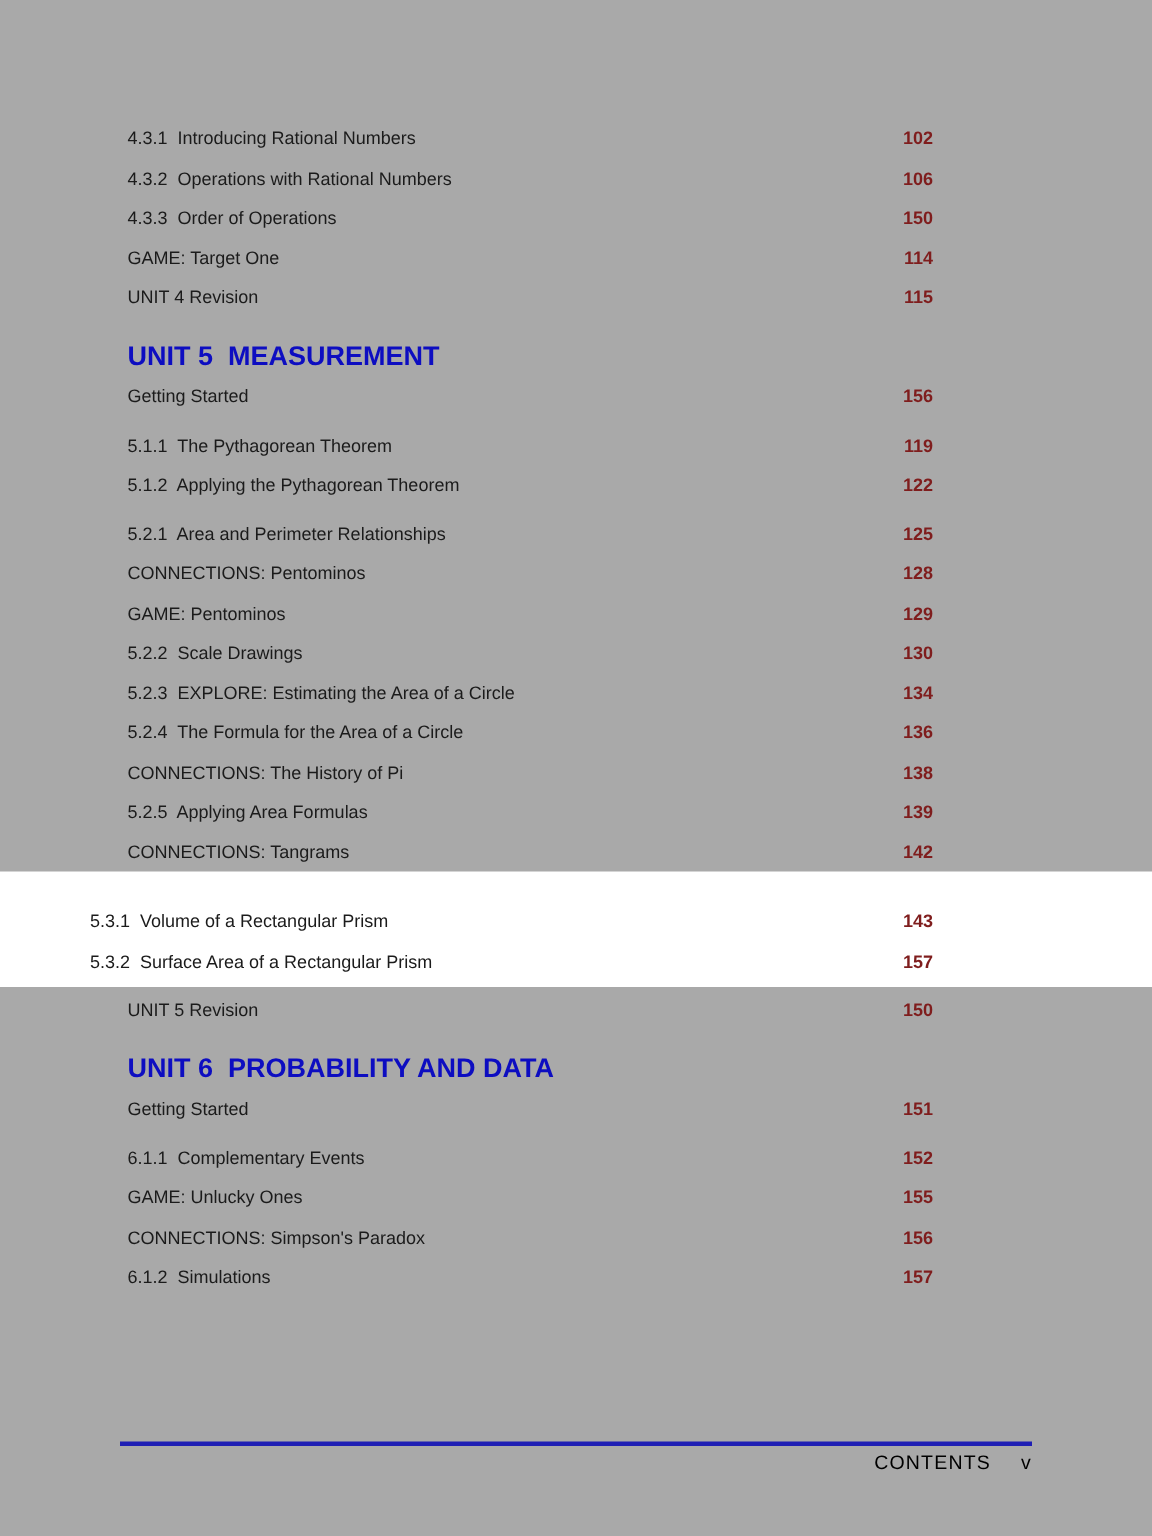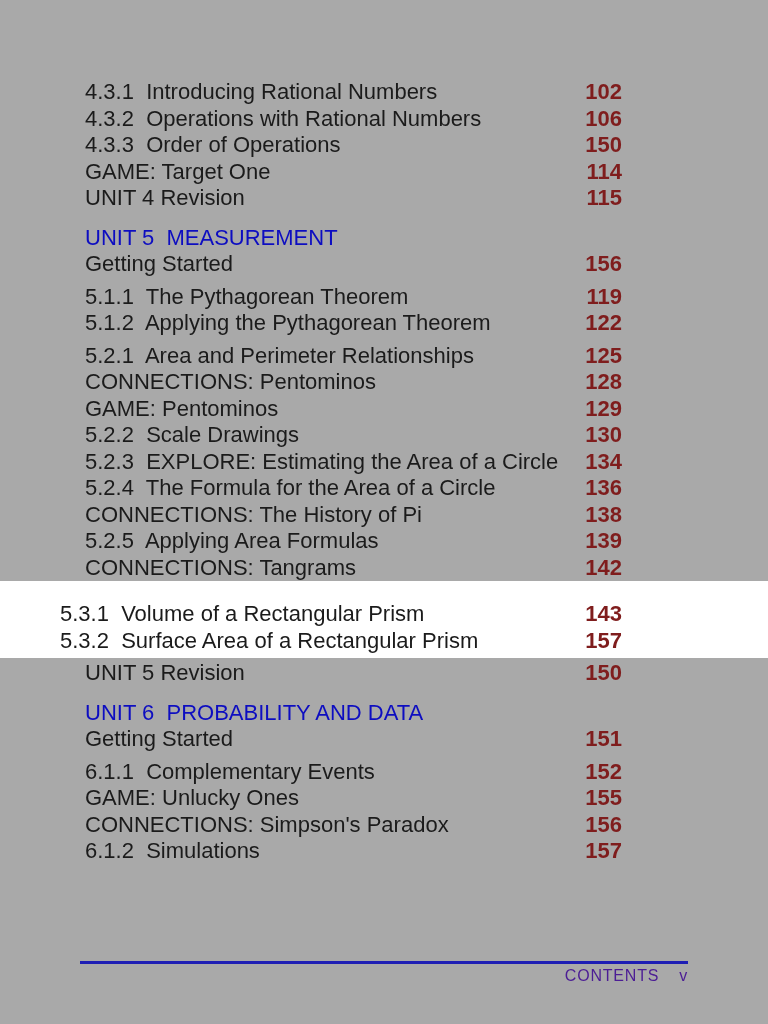--- a/index.html
+++ b/index.html
@@ -22,47 +22,47 @@
   .group.highlight-band {
     margin-top: 0;
     background: var(--highlight_bg, #ffffff);
     margin-left: -85px;
     margin-right: -146px;
     padding: 20px 146px 4px 60px;
   }
   .heading {
     height: 26.5px;
     display: flex; align-items: center;
-    font-weight: normal;
-    font-size: 22px;
+    font-weight: bold;
+    font-size: 18px;
     color: var(--heading_blue, #0d0dc1);
     white-space: pre;
   }
   .row {
     height: 26.5px;
     display: flex; justify-content: space-between; align-items: center;
-    font-size: 22px;
+    font-size: 12px;
     color: var(--text, #1b1b1b);
     text-align: center;
   }
   .lab { white-space: pre; }
   .pg { font-weight: bold; color: #7f1d1d; }
   .rule {
     position: absolute;
     left: 80px; top: 961px;
     width: 608px; height: 3px;
     background: var(--rule_blue, #1e1eb4);
   }
   .footer {
     position: absolute;
     left: 80px; top: 967px;
     width: 608px;
     text-align: right;
-    font-size: 16px;
-    color: #4c1d95;
+    font-size: 13px;
+    color: #000000;
     letter-spacing: 0.8px;
   }
   .footer .roman { margin-left: 20px; }
 </style>
 </head>
 <body>
 
 <div class="toc">
     <div class="group">
       <div class="row">

